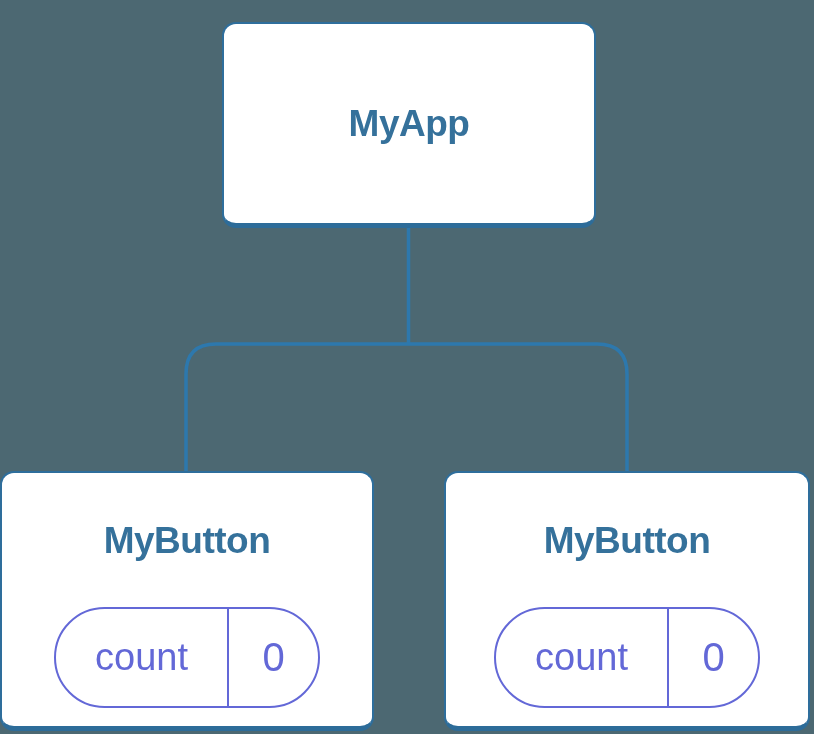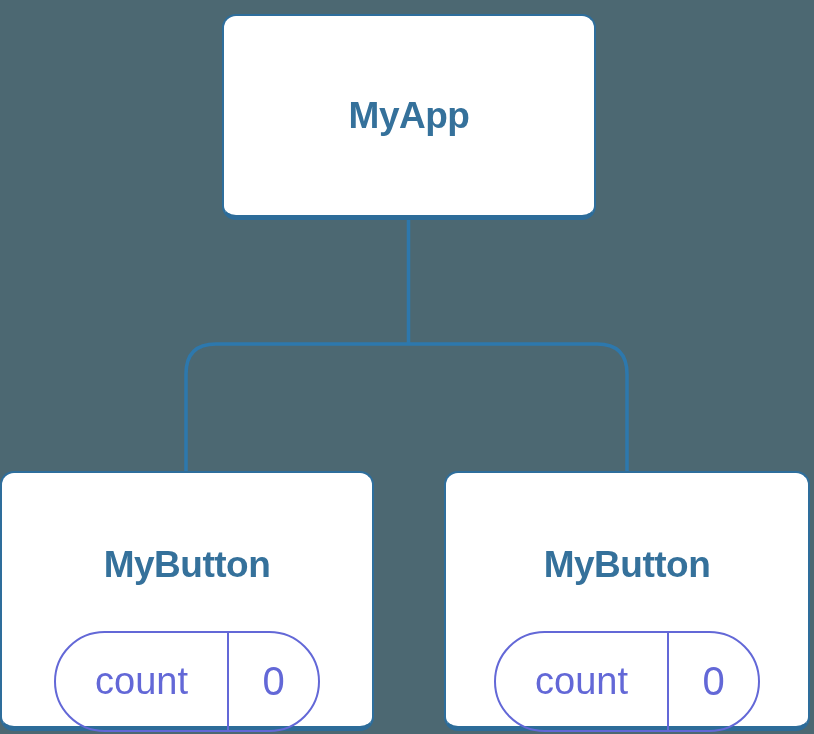--- a/index.html
+++ b/index.html
@@ -44,30 +44,30 @@
   }
   .node-title {
     color: var(--title);
     font-size: 37px;
     font-weight: 700;
     letter-spacing: -0.5px;
     text-align: center;
     white-space: nowrap;
   }
   .node-root {
-    left: 222px; top: 14px;
+    left: 222px; top: 22px;
     width: 374px; height: 206px;
     display: flex;
     align-items: center;
     justify-content: center;
   }
   .node-child {
     top: 471px;
     width: 374px; height: 260px;
-    padding-top: 68px;
+    padding-top: 44px;
   }
   .node-child-left  { left: 0px; }
   .node-child-right { left: 444px; width: 366px; }
   .node-child .node-title { line-height: 48px; }
   .state-pill {
     margin: 42px auto 0 auto;
     width: 266px;
     height: 101px;
     border: 2px solid var(--state);
     border-radius: 51px;

